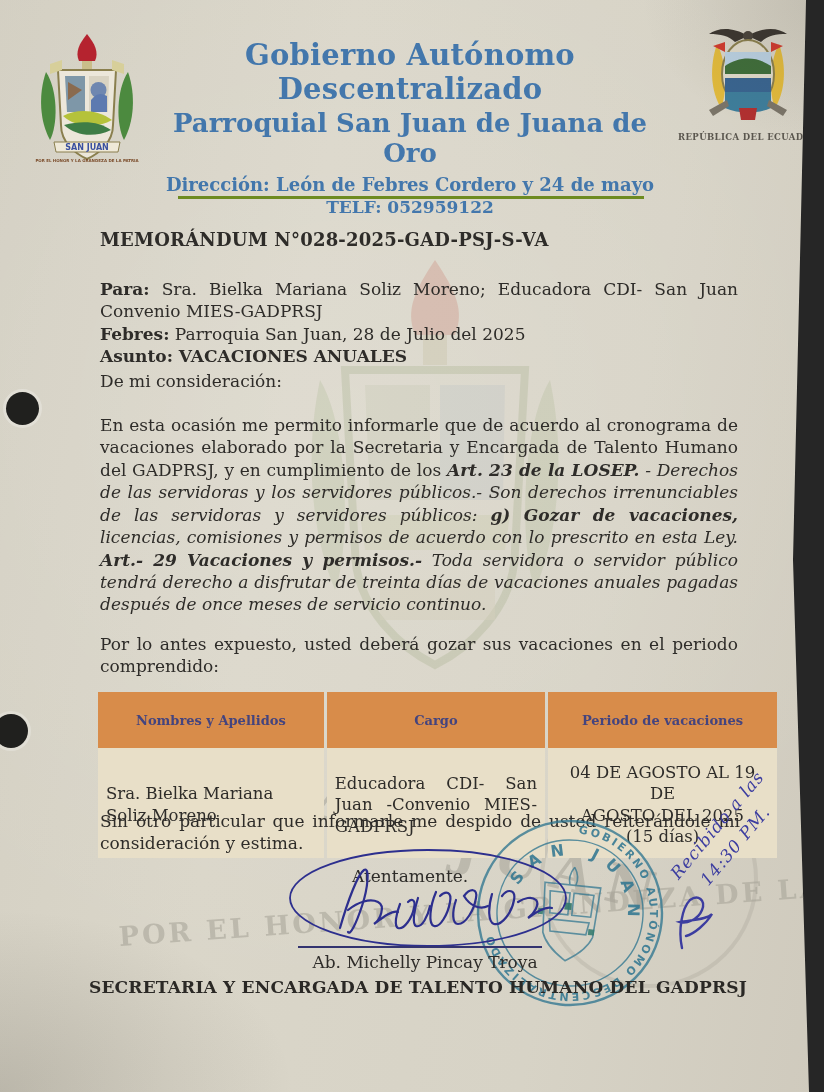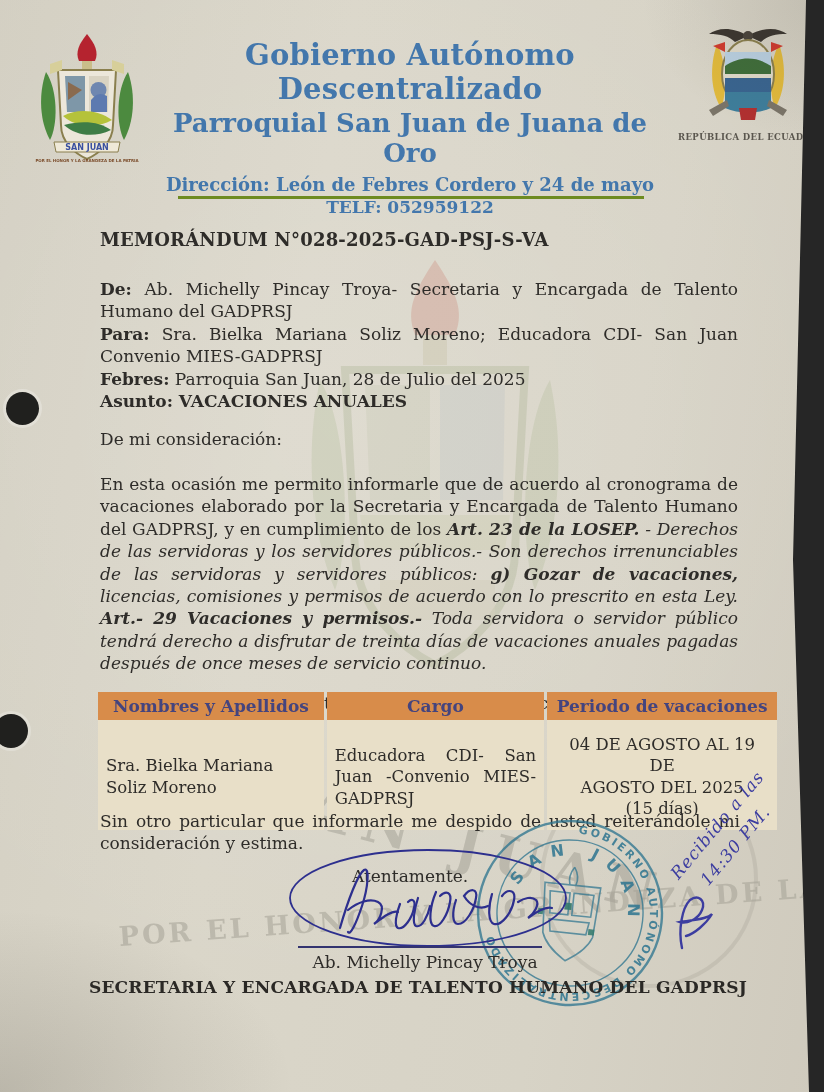--- a/index.html
+++ b/index.html
@@ -50,32 +50,32 @@
     transform:rotate(-4deg);pointer-events:none;white-space:nowrap;
   }
   .wm-circle{position:absolute;left:540px;top:770px;width:210px;height:210px;border:4px solid #9a978b;
     border-radius:50%;opacity:.25;pointer-events:none;}
 
   
   .content{position:absolute;left:100px;top:228px;width:638px;color:#2e2c29;font-size:17px;line-height:1.32;}
   .memo-title{text-align:left;font-weight:bold;font-size:18px;margin-bottom:26px;letter-spacing:.2px;}
   .fields{ text-align:justify; }
   .fields b{font-weight:bold;}
-  .salutation{margin-top:16px;}
+  .salutation{margin-top:2px;}
   .para{ text-align:justify; margin-top:0; }
   .gap{height:22px;}
   .bi{font-weight:bold;font-style:italic;}
   .it{font-style:italic;}
   .bo{font-weight:bold;font-style:italic;}
 
   
   .vac-table{position:absolute;left:95px;top:692px;width:685px;border-collapse:separate;border-spacing:3px 0;}
   .vac-table th{
-    background:#d88c4a;color:#44447e;font-weight:bold;font-size:17px;
-    padding:3px 4px;height:22px;
+    background:#d88c4a;color:#44447e;font-weight:bold;font-size:13px;
+    padding:17px 4px;height:22px;
   }
   .vac-table td{
     background:#e8dfc8;color:#2e2c29;font-size:16.5px;vertical-align:middle;
     padding:14px 8px 10px 8px;height:62px;line-height:1.3;
   }
   .td-nombre{width:222px;font-weight:normal;text-align:left;}
   .td-cargo{width:212px;text-align:justify;margin-top:20px;}
   .td-periodo{width:225px;text-align:center;}
 
   
@@ -164,21 +164,20 @@
     <div class="lh2">Parroquial San Juan de Juana de Oro</div>
     <div class="lh3">Dirección: León de Febres Cordero y 24 de mayo</div>
     <div class="lh4">TELF: 052959122</div>
   </div>
   <div class="greenline"></div>
 
   <div class="content">
     <div class="memo-title">MEMORÁNDUM N°028-2025-GAD-PSJ-S-VA</div>
 
     <div class="fields">
-      <div><b>De:</b><span> Ab. Michelly Pincay Troya- Secretaria y Encargada de Talento Humano del GADPRSJ</span></div>
       <div><b>Para:</b><span> Sra. Bielka Mariana Soliz Moreno; Educadora CDI- San Juan Convenio MIES-GADPRSJ</span></div>
       <div><b>Febres:</b><span> Parroquia San Juan, 28 de Julio del 2025</span></div>
       <div><b>Asunto:</b><b> VACACIONES ANUALES</b></div>
       <div class="salutation">De mi consideración:</div>
     </div>
 
     <div class="gap"></div>
 
     <p class="para"><span>En esta ocasión me permito informarle que de acuerdo al cronograma de vacaciones elaborado por la Secretaria y Encargada de Talento Humano del GADPRSJ, y  en cumplimiento de los </span><span class="bi">Art. 23 de la LOSEP.</span><span class="it"> - Derechos de las servidoras y los servidores públicos.- Son derechos irrenunciables de las servidoras y servidores públicos: </span><span class="bi">g) Gozar de vacaciones,</span><span class="it"> licencias, comisiones y permisos de acuerdo con lo prescrito en esta Ley. </span><span class="bo">Art.- 29 Vacaciones y permisos.-</span><span class="it"> Toda servidora o servidor público tendrá derecho a disfrutar de treinta días de vacaciones anuales pagadas después de once meses de servicio continuo.</span></p>
     <p class="para">Por lo antes expuesto, usted deberá gozar sus vacaciones en el periodo comprendido:</p>

